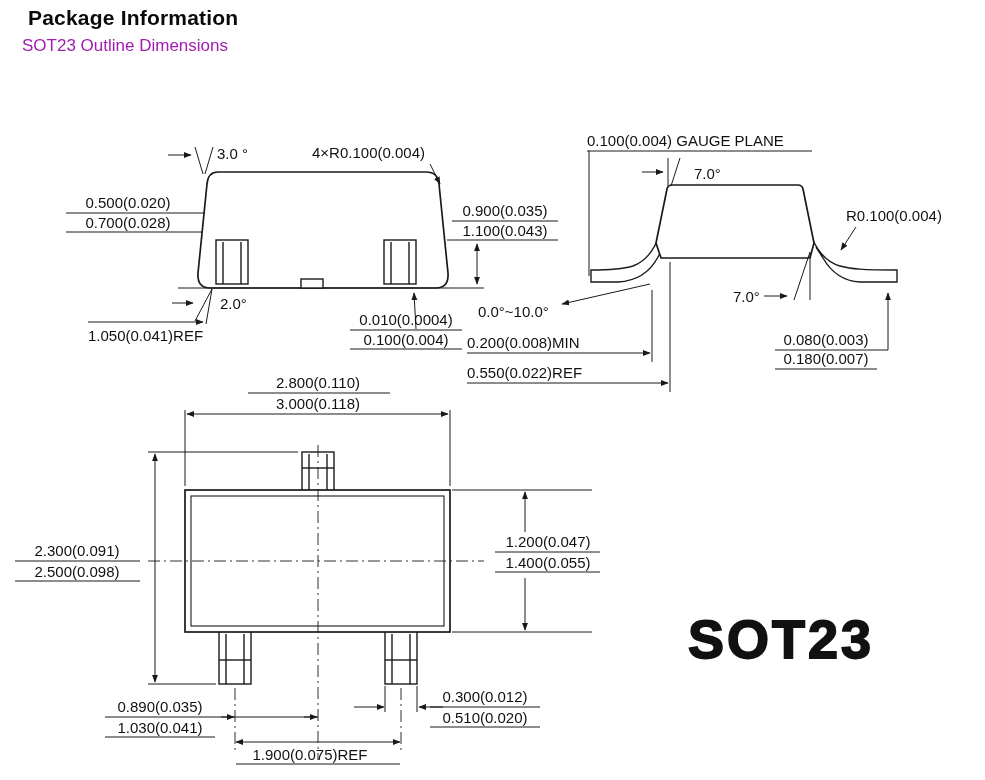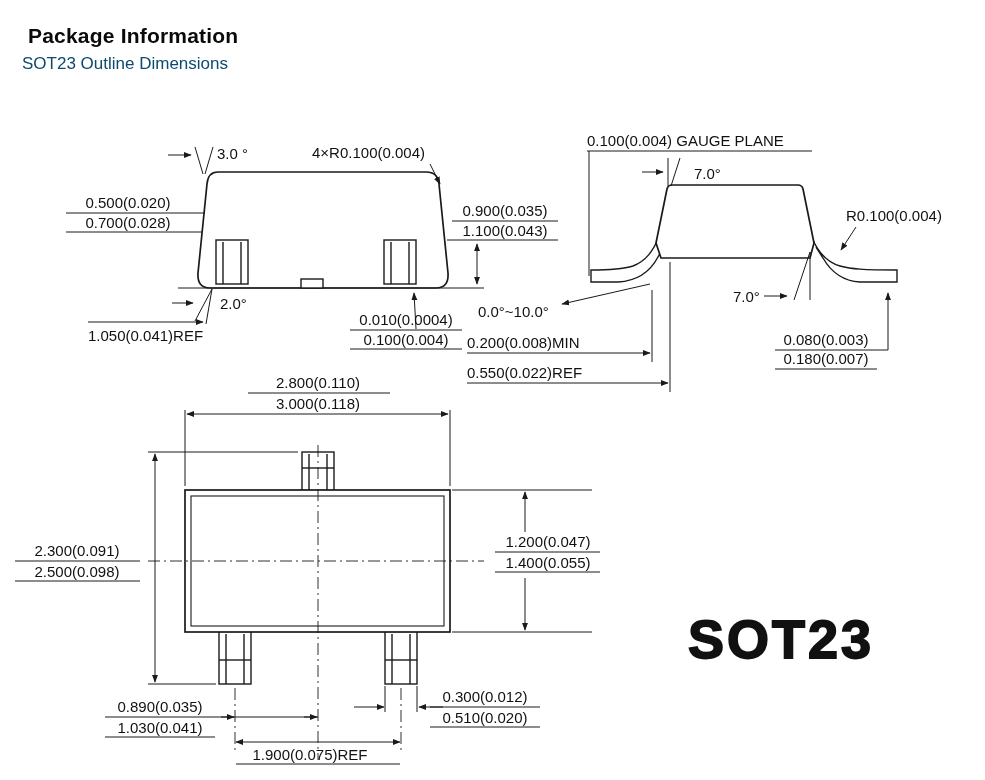--- a/index.html
+++ b/index.html
@@ -1,19 +1,19 @@
 <!DOCTYPE html>
 <html><head>
 <meta charset="utf-8">
 <style>
   html,body{margin:0;padding:0;background:#ffffff;}
   body{width:985px;height:780px;position:relative;font-family:"Liberation Sans",sans-serif;color:#111;}
   header{position:absolute;top:6px;left:0;z-index:2;}
-  h1{margin:18px 0 6px 28px;font-size:21px;font-weight:bold;color:#0a0a0a;letter-spacing:.2px;}
-  .subtitle{margin:0 0 0 22px;font-size:17px;color:#0c4a6e;}
+  h1{margin:0 0 6px 28px;font-size:21px;font-weight:bold;color:#0a0a0a;letter-spacing:.2px;}
+  .subtitle{margin:0 0 0 22px;font-size:17px;color:#a21caf;}
   svg{position:absolute;top:0;left:0;}
   .outline{fill:#ffffff;stroke:#1a1a1a;stroke-width:1.7;stroke-linejoin:round;}
   .body2{fill:#ffffff;stroke:#1a1a1a;stroke-width:1.7;}
   .inner{fill:none;stroke:#1a1a1a;stroke-width:1.1;}
   .leadfill{fill:#ffffff;stroke:#1a1a1a;stroke-width:1.4;}
   .lead{fill:none;stroke:#1a1a1a;stroke-width:1.4;}
   .dim{fill:none;stroke:#1a1a1a;stroke-width:1;}
   .cl{fill:none;stroke:#1a1a1a;stroke-width:.9;stroke-dasharray:12 4 2 4;}
   svg text{font-family:"Liberation Sans",sans-serif;font-size:15px;fill:#111;}
   svg text.mid{text-anchor:middle;}

